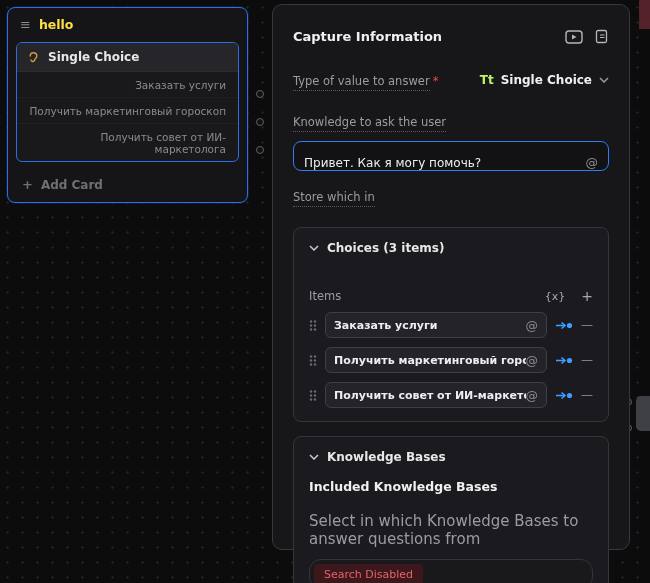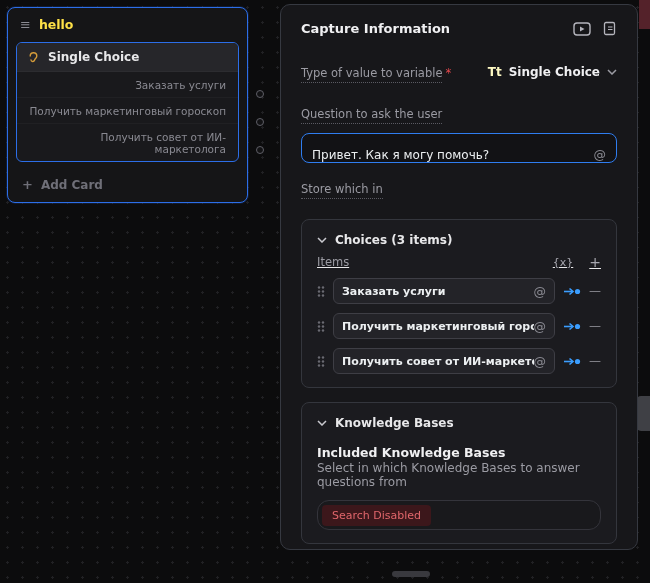--- a/index.html
+++ b/index.html
@@ -40,65 +40,65 @@
     background:#121214; border:1.5px solid #5f5f67; }
   .edge-red { position:absolute; left:639px; top:0; width:11px; height:29px;
     background:#54222a; }
   .edge-node { position:absolute; left:636px; top:396px; width:14px; height:35px;
     background:#3f4045; border-radius:5px 0 0 5px; }
   .hscroll { position:absolute; left:392px; top:571px; width:38px; height:6px;
     background:#39393e; border-radius:3px; }
 
   
   .panel {
-    position:absolute; left:280px; top:4px; width:358px; height:546px;
+    position:absolute; left:272px; top:4px; width:358px; height:546px;
     background:#17171a; border:1px solid #363941; border-radius:10px;
-    padding:16px 20px; color:#e8e8ea;
+    padding:24px 20px; color:#e8e8ea;
   }
   .panel-header { display:flex; align-items:center; justify-content:space-between; }
   .panel-title { font-size:13px; font-weight:bold; color:#f0f0f2; }
   .panel-header-icons { display:flex; align-items:center; gap:12px; }
   .icon-btn { display:inline-flex; align-items:center; cursor:pointer; }
 
   .field-row { display:flex; align-items:center; justify-content:space-between; margin-top:26px; }
   .field-label { font-size:11.5px; color:#9b9ba3; border-bottom:1px dotted #5a5a62;
     padding-bottom:2px; }
   .req { color:#e5484d; margin-left:3px; font-size:11.5px; }
   .dd-value { display:flex; align-items:center; gap:7px; cursor:pointer; }
-  .tt-glyph { font-size:12px; color:#fef9c3; font-weight:600;margin-left:8px; }
+  .tt-glyph { font-size:12px; color:#bef264; font-weight:600;margin-left:8px; }
   .dd-strong { font-size:12px; font-weight:bold; color:#f0f0f2; }
   .dd-muted { font-size:12px; color:#9b9ba3; }
 
   .q-label-row { margin-top:22px; }
   .q-input-wrap { display:flex; align-items:flex-end; margin-top:11px; height:30px;
     background:#121215; border:1.6px solid #2f7df0; border-radius:8px; padding:0 10px; }
   .q-input { flex:1; background:transparent; border:none; outline:none;
     color:#eceff1; font-size:12px; font-family:inherit; }
   .at-glyph { color:#8b8b93; font-size:12.5px; }
 
   .section-box { margin-top:20px; background:#1b1b1f; border:1px solid #34363d;
     border-radius:8px; padding:13px 15px; }
   .section-head { display:flex; align-items:center; gap:8px; cursor:pointer; }
   .section-title { font-size:12px; font-weight:bold; color:#e8e8ea; }
-  .items-row { display:flex; align-items:center; justify-content:space-between; margin-top:8px;text-decoration:underline; }
+  .items-row { display:flex; align-items:center; justify-content:space-between; margin-top:34px; }
   .items-label { font-size:11.5px; color:#9b9ba3; }
   .items-actions { display:flex; align-items:center; gap:16px; }
   .vars-glyph { font-size:11px; color:#a7a7af; cursor:pointer; }
   .plus-glyph { font-size:14px; color:#a7a7af; cursor:pointer; line-height:1; }
 
   .item-row { display:flex; align-items:center; gap:8px; margin-top:9px; }
   .drag { display:inline-flex; cursor:grab; }
   .item-input-wrap { flex:1; display:flex; align-items:center; height:26px;
     background:#232328; border:1px solid #3e3e45; border-radius:6px; padding:0 8px; }
   .item-input { flex:1; background:transparent; border:none; outline:none;
     color:#eceff1; font-size:11px; font-weight:600; font-family:inherit; }
   .minus-glyph { color:#8b8b93; font-size:12px; cursor:pointer; }
 
   .kb-heading { margin-top:15px; font-size:12.5px; font-weight:bold; color:#f0f0f2; }
-  .kb-desc { margin-top:1px; font-size:12px; color:#9b9ba3; }
+  .kb-desc { margin-top:18px; font-size:15px; color:#9b9ba3; }
   .kb-input { margin-top:11px; display:flex; align-items:center; height:30px;
     background:#19191c; border:1px solid #34343b; border-radius:12px; padding:0 4px; }
   .kb-badge { background:#3c171b; color:#e0666b; font-size:11px; border-radius:4px;
     padding:4px 10px; cursor:pointer; }
 </style>
 </head>
 <body>
 
 <div class="stage">
 
@@ -151,33 +151,33 @@
           <svg width="14" height="15" viewBox="0 0 14 15">
               <rect x="1.5" y="1.5" width="10" height="12" rx="1.5" fill="none" stroke="#b5b5bd" stroke-width="1.3"></rect>
               <path d="M5 6 L9.5 6 M5 8.5 L9.5 8.5" stroke="#b5b5bd" stroke-width="1.1"></path>
             </svg>
         </span>
       </span>
     </div>
 
     <div class="field-row">
       <span>
-        <span class="field-label">Type of value to variable</span><span class="req">*</span>
+        <span class="field-label">Type of value to answer</span><span class="req">*</span>
       </span>
       <span class="dd-value">
         <span class="tt-glyph">Tt</span>
         <span class="dd-strong">Single Choice</span>
         <svg width="10" height="6" viewBox="0 0 10 6">
             <polyline points="1,1 5,5 9,1" fill="none" stroke="#9b9ba3" stroke-width="1.5"></polyline>
           </svg>
       </span>
     </div>
 
     <div class="q-label-row">
-      <span class="field-label">Question to ask the user</span>
+      <span class="field-label">Knowledge to ask the user</span>
     </div>
     <div class="q-input-wrap">
       <input class="q-input" value="Привет. Как я могу помочь?" style="">
       <span class="at-glyph">@</span>
     </div>
 
     <div class="field-row" style="margin-top:19px;">
       <span class="field-label">Store which in</span>
     </div>
 

